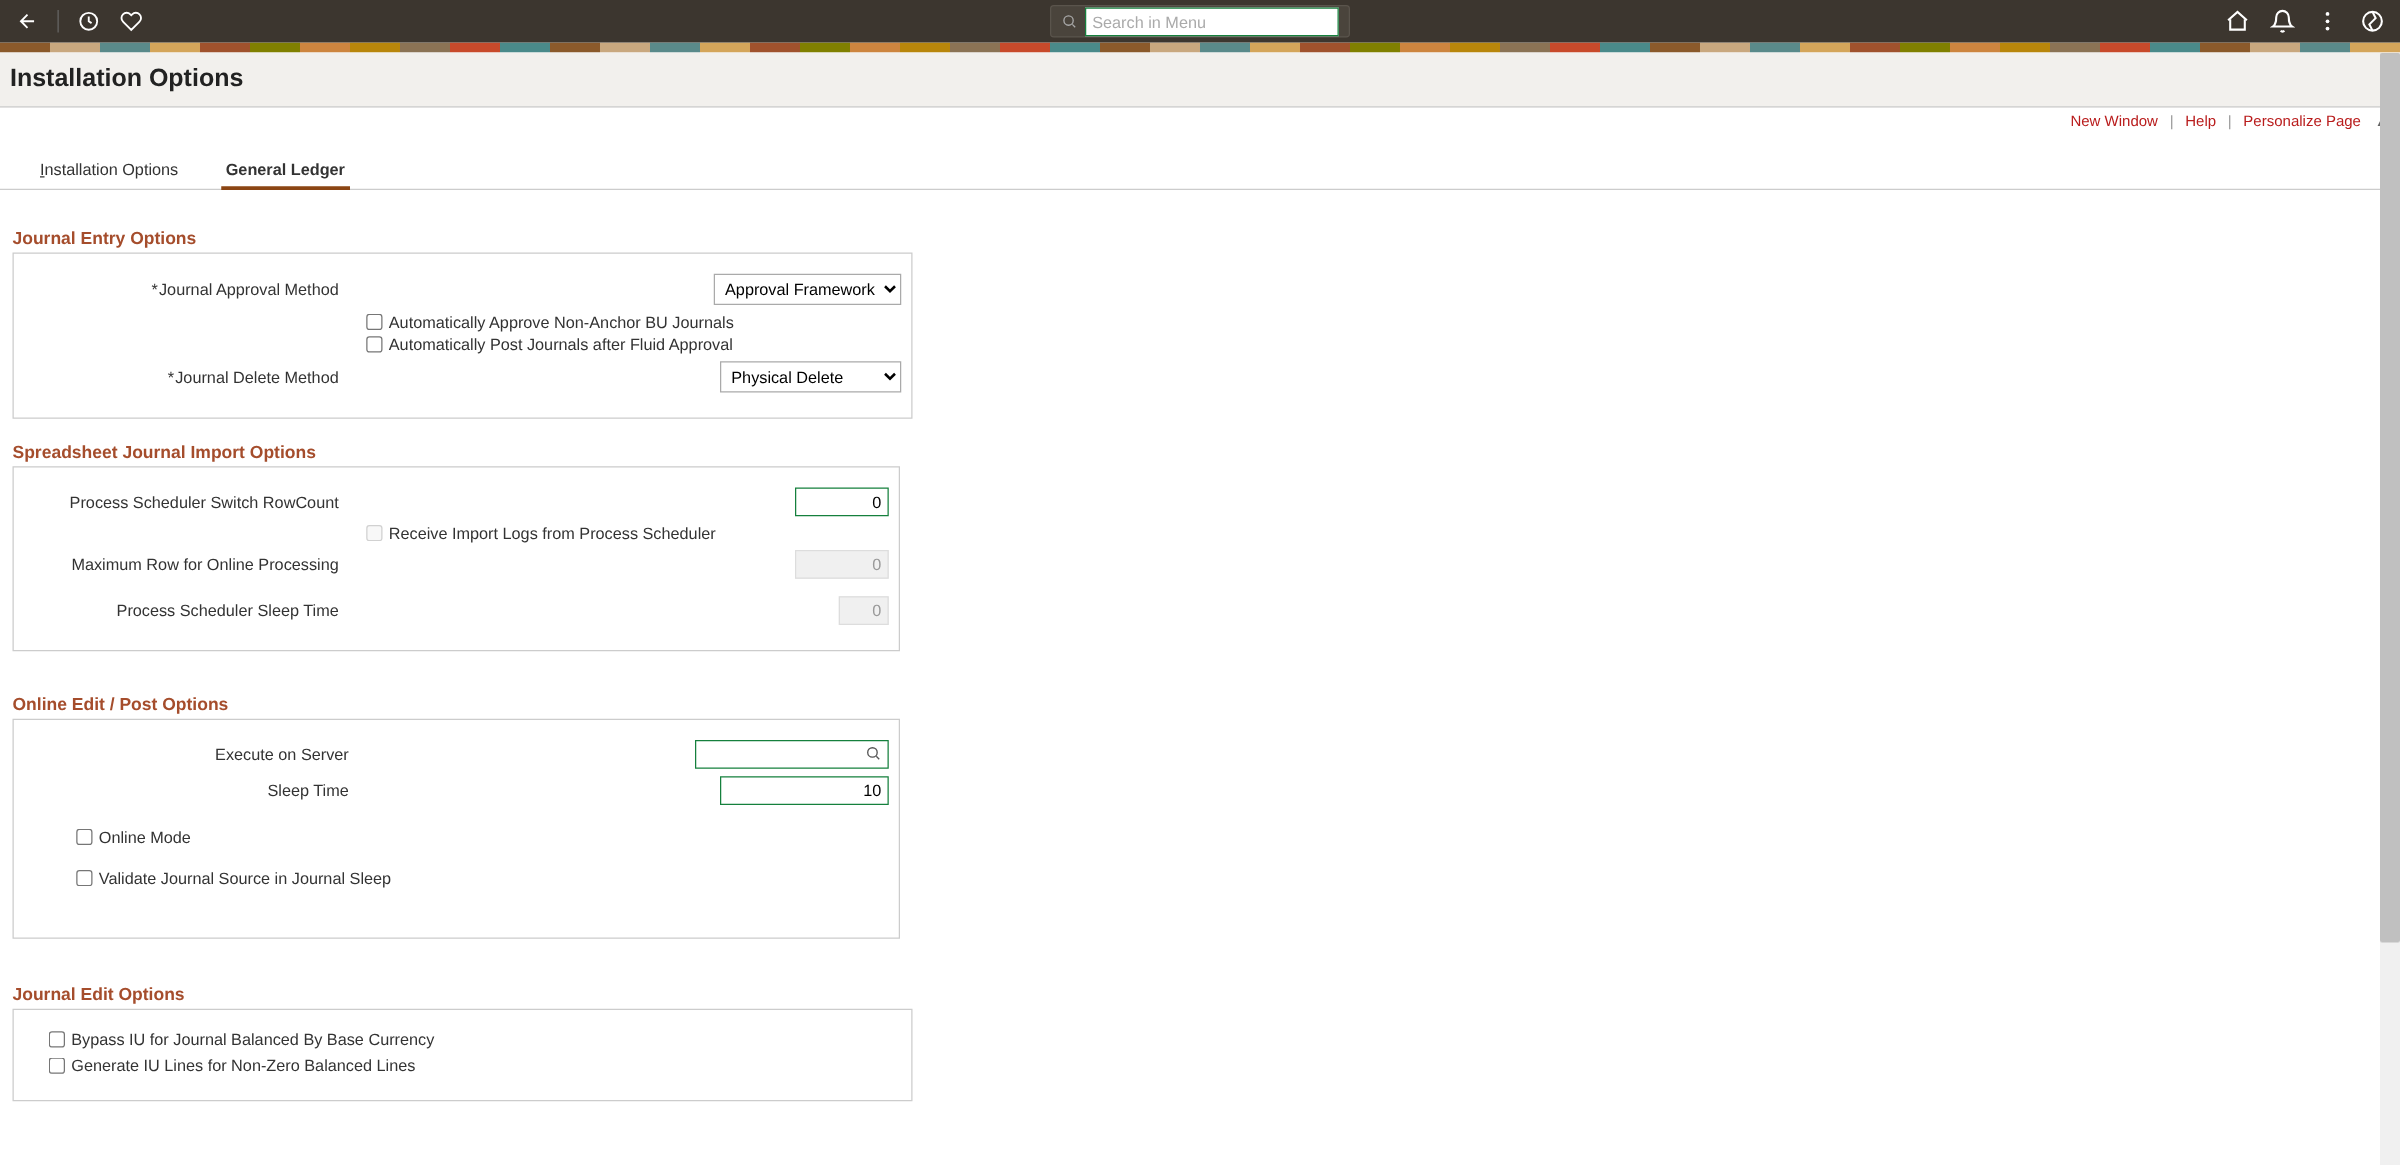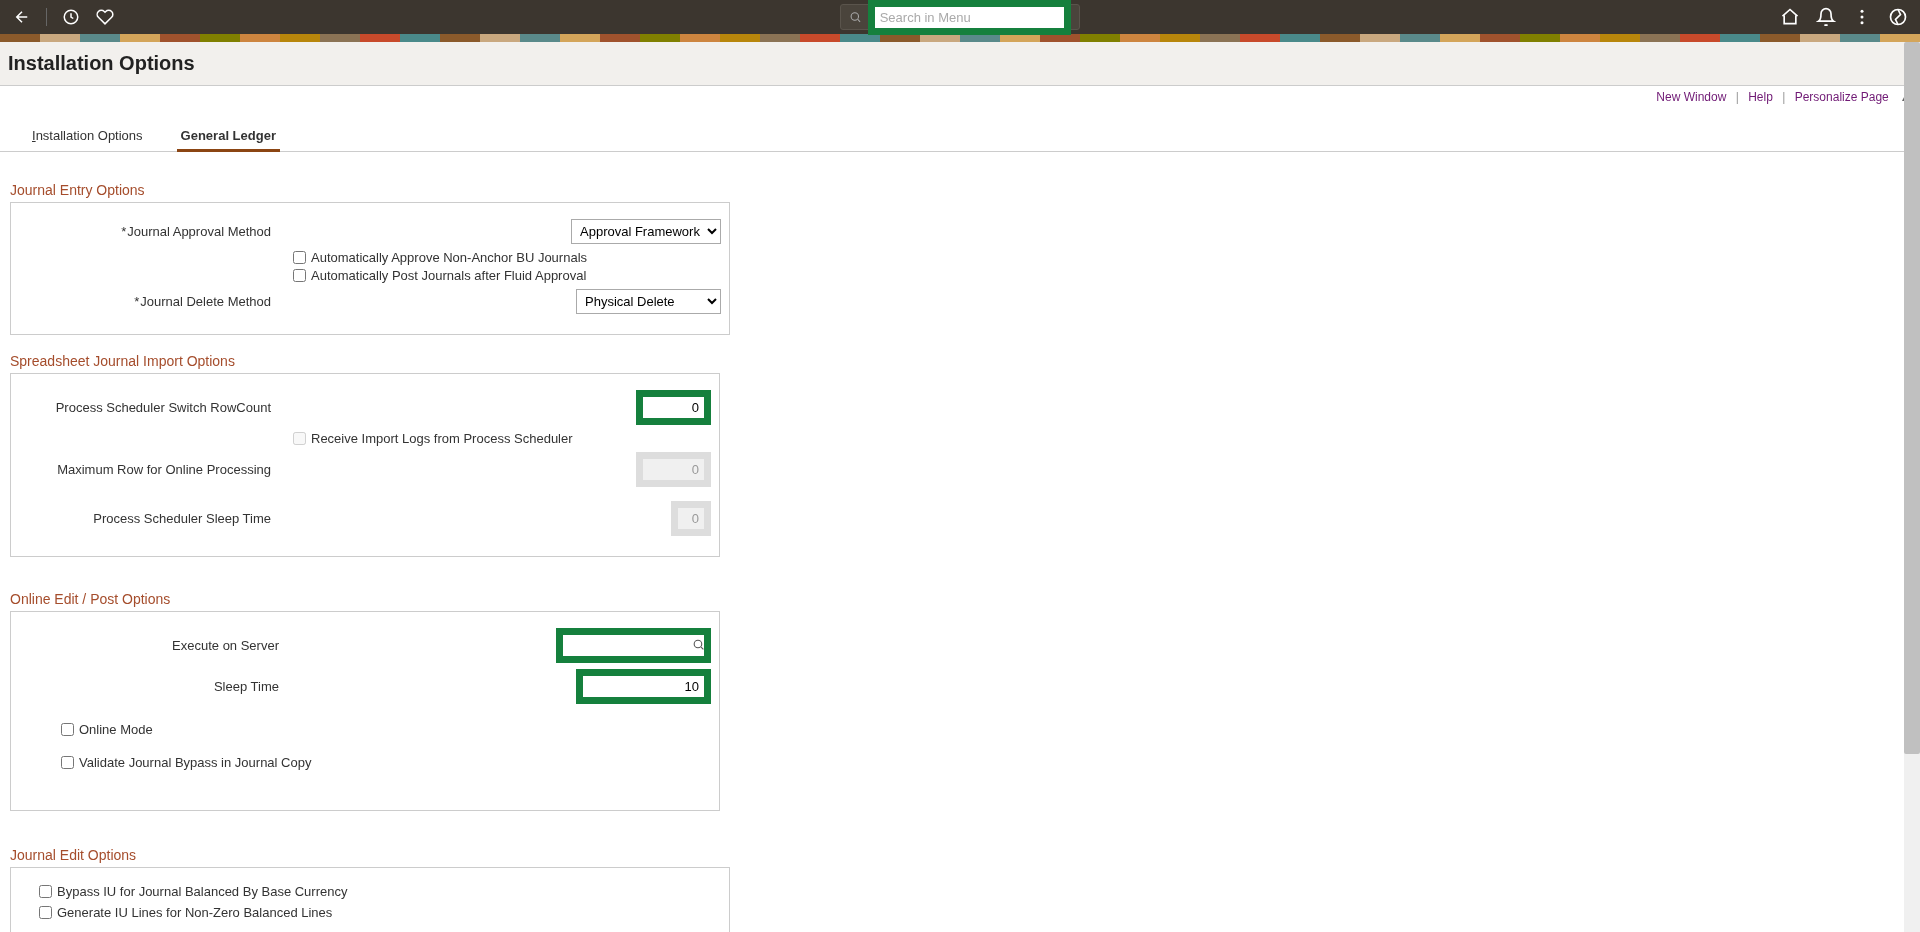--- a/index.html
+++ b/index.html
@@ -9,36 +9,36 @@
 .topbar-icon { width: 20px; height: 20px; cursor: pointer; display: flex; align-items: center; justify-content: center; color: #fff; }
 .topbar-divider { width: 1px; height: 18px; background: #666; }
 .topbar-search { position: absolute; left: 50%; transform: translateX(-50%); width: 240px; height: 26px; background: #4a443c; border: 1px solid #5a544c; border-radius: 3px; display: flex; align-items: center; padding: 0 8px; }
 .topbar-search input { background: transparent; border: none; outline: none; color: #ccc; font-size: 13px; width: 100%; margin-left: 6px; }
 .topbar-search input::placeholder { color: #aaa; }
 .topbar-right { margin-left: auto; display: flex; align-items: center; gap: 16px; }
 .banner-strip { height: 8px; background: repeating-linear-gradient(90deg, #8b5a2b 0 40px, #c9a87f 40px 80px, #5a8a8a 80px 120px, #d4a55a 120px 160px, #a0522d 160px 200px, #808000 200px 240px, #cd853f 240px 280px, #b8860b 280px 320px, #8b7355 320px 360px, #c84a2b 360px 400px, #4a8a8a 400px 440px); }
 .page-title-bar { background: #f2f0ed; border-bottom: 1px solid #ccc; padding: 10px 8px; }
 .page-title-bar h1 { font-size: 20px; font-weight: bold; color: #222; }
 .page-links { text-align: right; padding: 4px 10px; font-size: 12px; }
-.page-links a { color: #701a75; text-decoration: none; margin: 0 6px; text-align: right; }
+.page-links a { color: #b91c1c; text-decoration: none; margin: 0 6px; text-align: right; }
 .page-links .sep { color: #999; }
 .page-links .caret { color: #666; font-size: 10px; margin-left: 2px; }
 .tabs { display: flex; border-bottom: 1px solid #ccc; margin-top: 14px; padding-left: 28px; }
 .tab { padding: 6px 4px; margin-right: 30px; cursor: pointer; color: #333; font-size: 13px; }
 .tab.active { font-weight: bold; border-bottom: 3px solid #8b4513; margin-bottom: -1px; }
 .tab .underline { text-decoration: underline; }
 .content { padding: 12px 10px; max-width: 740px; }
-.section-title { color: #a54d2c; font-weight: normal; font-size: 14px; margin: 18px 0 4px 0; }
+.section-title { color: #a54d2c; font-weight: bold; font-size: 14px; margin: 18px 0 4px 0; }
 .section-box { border: 1px solid #ccc; padding: 10px 8px 14px 8px; }
 .form-row { display: flex; align-items: center; margin: 6px 0; justify-content: space-between; }
 .form-label { width: 262px; text-align: right; padding-right: 10px; font-size: 13px; color: #333; }
 .form-label .req { margin-right: 1px; }
 .form-control { flex: 0 0 auto; }
 select { font-size: 13px; padding: 3px 4px; border: 1px solid #aaa; background: #fff; min-width: 145px; }
-input[type="text"] { font-size: 13px; padding: 3px 5px; border: 7px solid #15803d; background: #fff; }
+input[type="text"] { font-size: 13px; padding: 3px 5px; border: 1px solid #15803d; background: #fff; }
 input[type="text"].num { text-align: right; width: 75px; }
 input[type="text"].num-wide { text-align: right; width: 135px; }
 input[type="text"].server { width: 140px; }
 input[type="text"]:disabled { background: #f0f0f0; color: #999; border-color: #ddd; }
 .checkbox-row { display: flex; align-items: center; margin: 3px 0 3px 274px; font-size: 13px; }
 .checkbox-row input { margin-right: 5px; }
 .checkbox-row-left { display: flex; align-items: center; margin: 18px 0 6px 42px; font-size: 13px; }
 .checkbox-row-left input { margin-right: 5px; }
 .checkbox-row-box { display: flex; align-items: center; margin: 6px 0 6px 20px; font-size: 13px; }
 .checkbox-row-box input { margin-right: 5px; }
@@ -203,21 +203,21 @@
       <div class="form-control">
         <input type="text" class="num-wide" value="10" style="">
       </div>
     </div>
     <div class="checkbox-row-left">
       <input type="checkbox" style="">
       <label>Online Mode</label>
     </div>
     <div class="checkbox-row-left">
       <input type="checkbox" style="">
-      <label>Validate Journal Bypass in Journal Copy</label>
+      <label>Validate Journal Source in Journal Sleep</label>
     </div>
     <div style="height:20px;"></div>
   </div>
 
   <div class="section-title" style="margin-top:36px;">Journal Edit Options</div>
   <div class="section-box" style="max-width:720px;">
     <div class="checkbox-row-box">
       <input type="checkbox" style="">
       <label>Bypass IU for Journal Balanced By Base Currency</label>
     </div>

